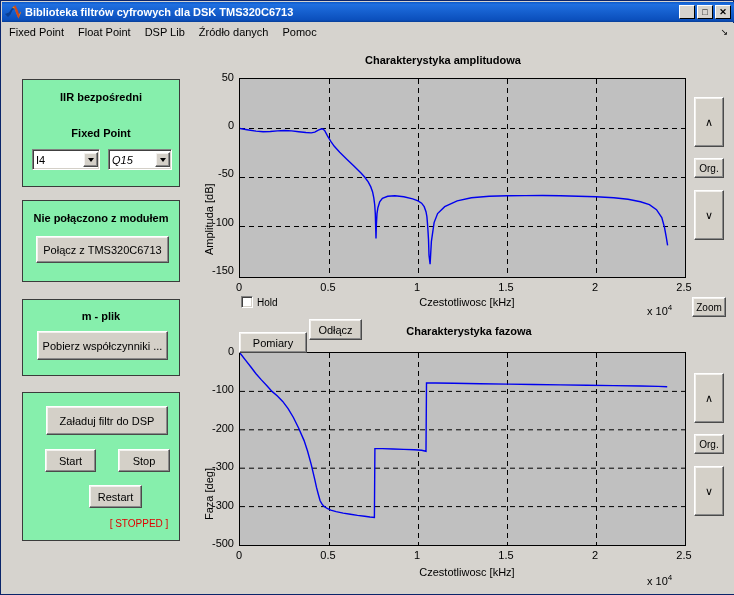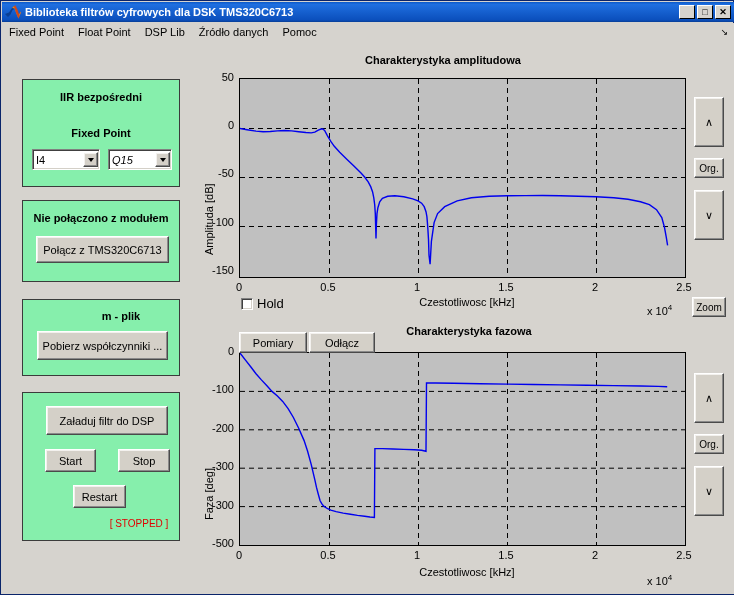--- a/index.html
+++ b/index.html
@@ -137,21 +137,21 @@
   
   .cbx{
     position:absolute;display:flex;align-items:center;gap:4px;
   }
   .cbx-box{
     width:12px;height:12px;background:#ffffff;
     border:1px solid;border-color:#808080 #ffffff #ffffff #808080;
     box-shadow:inset 1px 1px 0 #404040,inset -1px -1px 0 #d4d0c8;
     box-sizing:border-box;flex:none;
   }
-  .cbx-label{font-size:13px;color:#000;}
+  .cbx-label{font-size:10px;color:#000;}
   svg{display:block;}
 </style>
 </head>
 <body>
 
 <div id="window">
 
   <div id="titlebar">
     <div id="title-icon">
       <svg width="16" height="15" viewBox="0 0 16 15">
@@ -203,29 +203,29 @@
           </div>
       </div>
     </div>
 
     <div class="panel" style="left:20px;top:160px;width:158px;height:82px;">
       <div class="panel-title" style="top:11px;">Nie połączono z modułem</div>
       <div class="btn" style="left:13px;top:35px;width:133px;height:27px;">Połącz z TMS320C6713</div>
     </div>
 
     <div class="panel" style="left:20px;top:259px;width:158px;height:77px;">
-      <div class="panel-title" style="top:10px;margin-left:20px;">m - plik</div>
+      <div class="panel-title" style="top:10px;">m - plik</div>
       <div class="btn" style="left:14px;top:31px;width:131px;height:29px;">Pobierz współczynniki ...</div>
     </div>
 
     <div class="panel" style="left:20px;top:352px;width:158px;height:149px;">
       <div class="btn" style="left:23px;top:13px;width:122px;height:29px;">Załaduj filtr do DSP</div>
       <div class="btn" style="left:22px;top:56px;width:51px;height:23px;">Start</div>
       <div class="btn" style="left:95px;top:56px;width:52px;height:23px;">Stop</div>
-      <div class="btn" style="left:50px;top:92px;width:53px;height:23px;">Restart</div>
+      <div class="btn" style="left:66px;top:92px;width:53px;height:23px;">Restart</div>
       <div id="status-text" style="top:125px;margin-left:38px;">[ STOPPED ]</div>
     </div>
 
     <div class="chart-title" style="left:296px;top:14px;width:290px;">Charakterystyka amplitudowa</div>
 
     <div class="ylabel" style="left:201px;top:215px;">Amplituda  [dB]</div>
 
     <div class="ytick" style="left:196px;top:31px;width:36px;">50</div>
     <div class="ytick" style="left:196px;top:79px;width:36px;">0</div>
     <div class="ytick" style="left:196px;top:127px;width:36px;">-50</div>
@@ -294,21 +294,21 @@
           <line x1="178.5" y1="0" x2="178.5" y2="192"></line>
           <line x1="267.5" y1="0" x2="267.5" y2="192"></line>
           <line x1="356.5" y1="0" x2="356.5" y2="192"></line>
         </g>
 
         <polyline fill="none" stroke="#0000ee" stroke-width="1.4" points="0,0 5.3,6.9 10.7,13.8 16.0,20.7 21.4,26.9 26.7,32.6 32.0,38.4 37.4,43.0 42.7,48.4 48.1,55.7 53.4,64.5 58.7,75.3 64.1,87.6 67.6,98.3 71.2,111.4 74.8,126.7 76.5,134.4 78.3,141.3 80.1,147.8 81.9,150.9 83.7,153.2 87.2,155.5 90.8,157.1 96.1,158.6 103.2,160.1 110.4,161.3 117.5,162.4 124.6,163.2 129.9,164.0 134.4,164.4 134.9,95.6 142.4,95.6 153.1,96.0 163.8,96.4 174.4,96.8 181.6,97.2 186.0,98.3 186.5,30.0 195.8,30.0 213.6,30.3 240.3,30.7 267.0,31.1 293.7,31.5 320.4,31.9 347.1,32.3 373.8,32.6 400.5,33.0 418.3,33.4 427.2,33.8"></polyline>
       </svg>
     </div>
 
     <div class="btn" style="left:237px;top:292px;width:68px;height:21px;">Pomiary</div>
-    <div class="btn" style="left:307px;top:292px;width:66px;height:21px;">Odłącz</div>
+    <div class="btn" style="left:307px;top:279px;width:53px;height:21px;">Odłącz</div>
 
     <div class="xtick" style="left:222px;top:509px;width:30px;">0</div>
     <div class="xtick" style="left:311px;top:509px;width:30px;">0.5</div>
     <div class="xtick" style="left:400px;top:509px;width:30px;">1</div>
     <div class="xtick" style="left:489px;top:509px;width:30px;">1.5</div>
     <div class="xtick" style="left:578px;top:509px;width:30px;">2</div>
     <div class="xtick" style="left:667px;top:509px;width:30px;">2.5</div>
 
     <div class="xlabel" style="left:355px;top:526px;width:220px;">Czestotliwosc  [kHz]</div>
 

